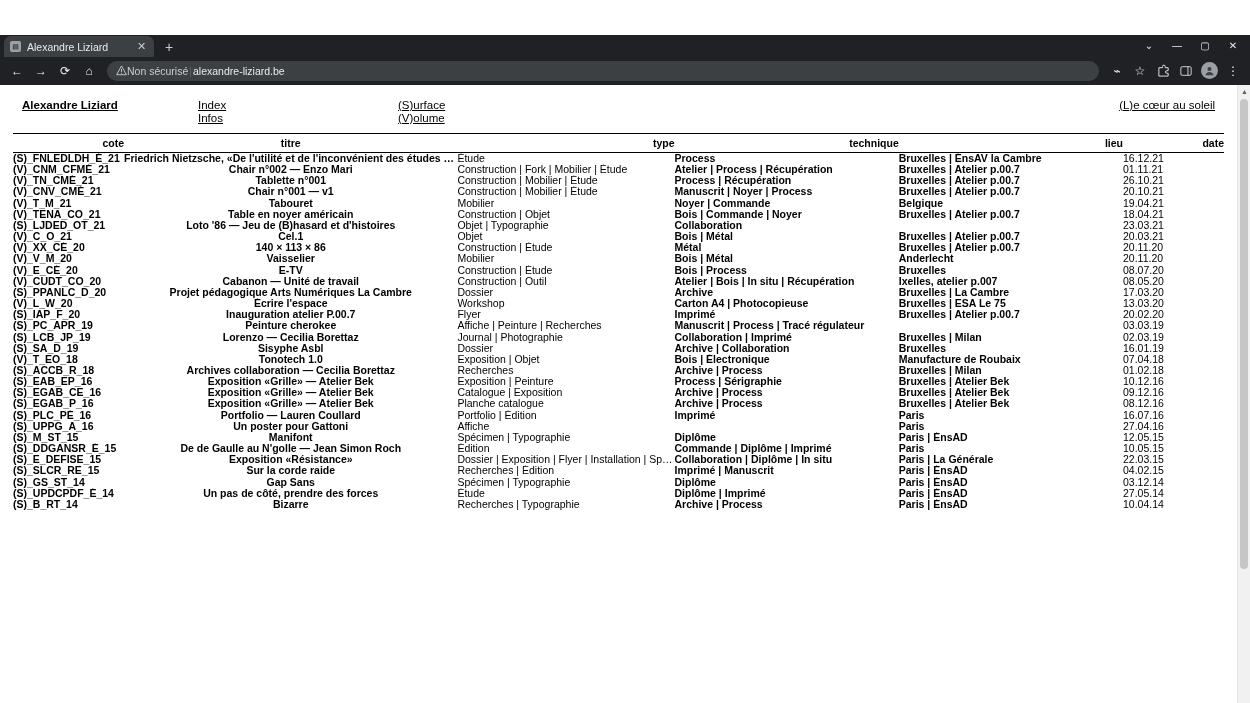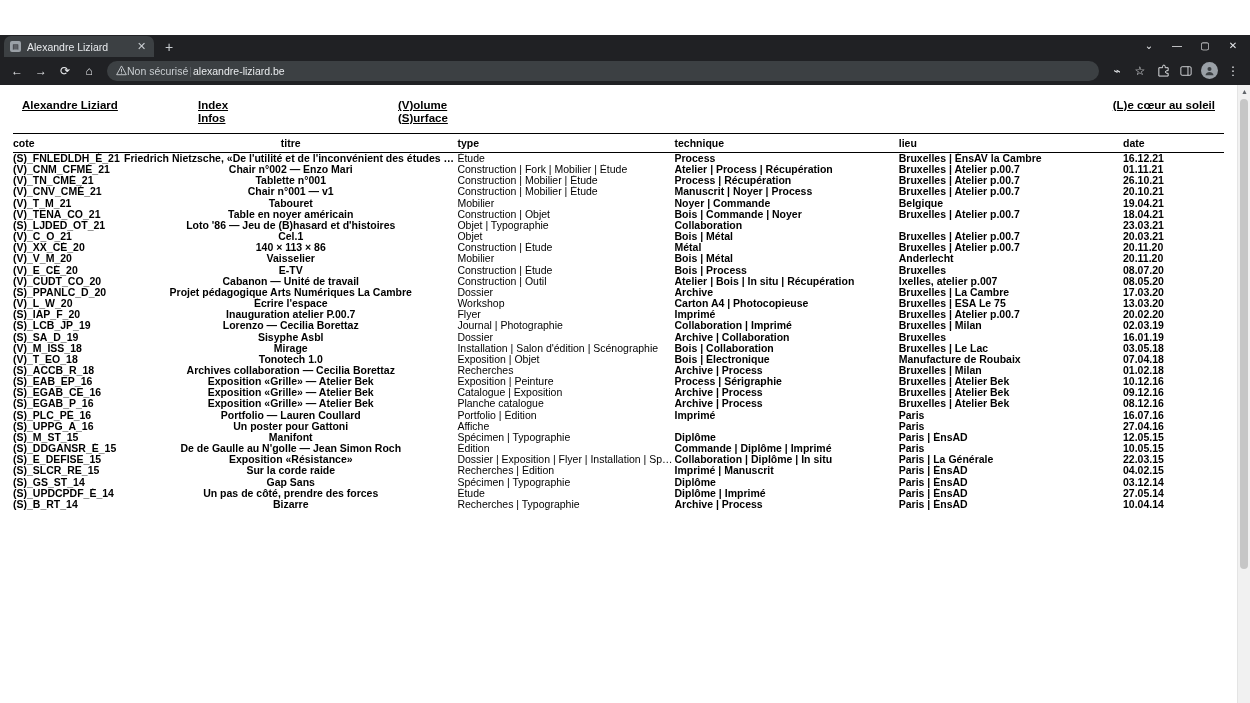--- a/index.html
+++ b/index.html
@@ -186,60 +186,60 @@
   .nav-col.c { flex: 1 1 auto; }
   .nav-col.d { text-align: right; }
   .nav a {
     color: #000;
     text-decoration: underline;
     display: block;
     line-height: 12.5px;
     font-weight: bold;
     font-size: 11.5px;
   }
-  .nav a.plain { font-weight: bold; }
+  .nav a.plain { font-weight: normal; }
 
   .rule {
     height: 1px;
     background: #000;
     margin: 6px 13px 0 13px;
   }
 
   
   table.works {
     width: calc(100% - 26px);
     margin: 3px 13px 0 13px;
     border-collapse: collapse;
     font-size: 10.5px;
     color: #000;
     table-layout: fixed;
   }
   table.works th {
-    text-align: left;
+    text-align: right;
     font-weight: bold;
     font-size: 10.5px;
     padding: 0 0 3px 0;
     border-bottom: 1px solid #000;
     line-height: 12px;
   }
   table.works th.c-titre { text-align: center; }
   table.works td {
     padding: 0;
     line-height: 11.15px;
     white-space: nowrap;
     overflow: hidden;
     text-overflow: ellipsis;
     font-size: 10.5px;
   }
   table.works td.c-cote { font-weight: bold; }
   table.works td.c-titre { text-align: center; font-weight: bold; }
   table.works td.c-type { font-weight: normal; }
   table.works td.c-tech { font-weight: bold; }
   table.works td.c-lieu { font-weight: bold; }
-  table.works td.c-date { font-weight: bold; }
+  table.works td.c-date { font-weight: normal; }
 
   col.w-cote { width: 110px; }
   col.w-titre { width: 330px; }
   col.w-type { width: 215px; }
   col.w-tech { width: 222px; }
   col.w-lieu { width: 222px; }
   col.w-date { width: 100px; }
 </style>
 </head>
 <body>
@@ -309,22 +309,22 @@
 
       <div class="nav">
         <div class="nav-col a">
           <a href="#">Alexandre Liziard</a>
         </div>
         <div class="nav-col b">
           <a href="#" class="plain">Index</a>
           <a href="#" class="plain">Infos</a>
         </div>
         <div class="nav-col c">
+          <a href="#" class="plain">(S)urface</a>
           <a href="#" class="plain">(V)olume</a>
-          <a href="#" class="plain">(S)urface</a>
         </div>
         <div class="nav-col d">
           <a href="#" class="plain">(L)e cœur au soleil</a>
         </div>
       </div>
 
       <div class="rule"></div>
 
       <table class="works">
         <colgroup>
@@ -460,44 +460,44 @@
             </tr>
             <tr>
               <td class="c-cote">(S)_IAP_F_20</td>
               <td class="c-titre">Inauguration atelier P.00.7</td>
               <td class="c-type">Flyer</td>
               <td class="c-tech">Imprimé</td>
               <td class="c-lieu">Bruxelles | Atelier p.00.7</td>
               <td class="c-date">20.02.20</td>
             </tr>
             <tr>
+              <td class="c-cote">(S)_PC_APR_19</td>
+              <td class="c-titre">Peinture cherokee</td>
+              <td class="c-type">Affiche | Peinture | Recherches</td>
+              <td class="c-tech">Manuscrit | Process | Tracé régulateur</td>
+              <td class="c-lieu"></td>
+              <td class="c-date">03.03.19</td>
+            </tr>
+            <tr>
               <td class="c-cote">(S)_LCB_JP_19</td>
               <td class="c-titre">Lorenzo — Cecilia Borettaz</td>
               <td class="c-type">Journal | Photographie</td>
               <td class="c-tech">Collaboration | Imprimé</td>
               <td class="c-lieu">Bruxelles | Milan</td>
               <td class="c-date">02.03.19</td>
             </tr>
             <tr>
               <td class="c-cote">(S)_SA_D_19</td>
               <td class="c-titre">Sisyphe Asbl</td>
               <td class="c-type">Dossier</td>
               <td class="c-tech">Archive | Collaboration</td>
               <td class="c-lieu">Bruxelles</td>
               <td class="c-date">16.01.19</td>
             </tr>
             <tr>
-              <td class="c-cote">(V)_M_ISS_18</td>
-              <td class="c-titre">Mirage</td>
-              <td class="c-type">Installation | Salon d'édition | Scénographie</td>
-              <td class="c-tech">Bois | Collaboration</td>
-              <td class="c-lieu">Bruxelles | Le Lac</td>
-              <td class="c-date">03.05.18</td>
-            </tr>
-            <tr>
               <td class="c-cote">(V)_T_EO_18</td>
               <td class="c-titre">Tonotech 1.0</td>
               <td class="c-type">Exposition | Objet</td>
               <td class="c-tech">Bois | Électronique</td>
               <td class="c-lieu">Manufacture de Roubaix</td>
               <td class="c-date">07.04.18</td>
             </tr>
             <tr>
               <td class="c-cote">(S)_ACCB_R_18</td>
               <td class="c-titre">Archives collaboration — Cecilia Borettaz</td>

